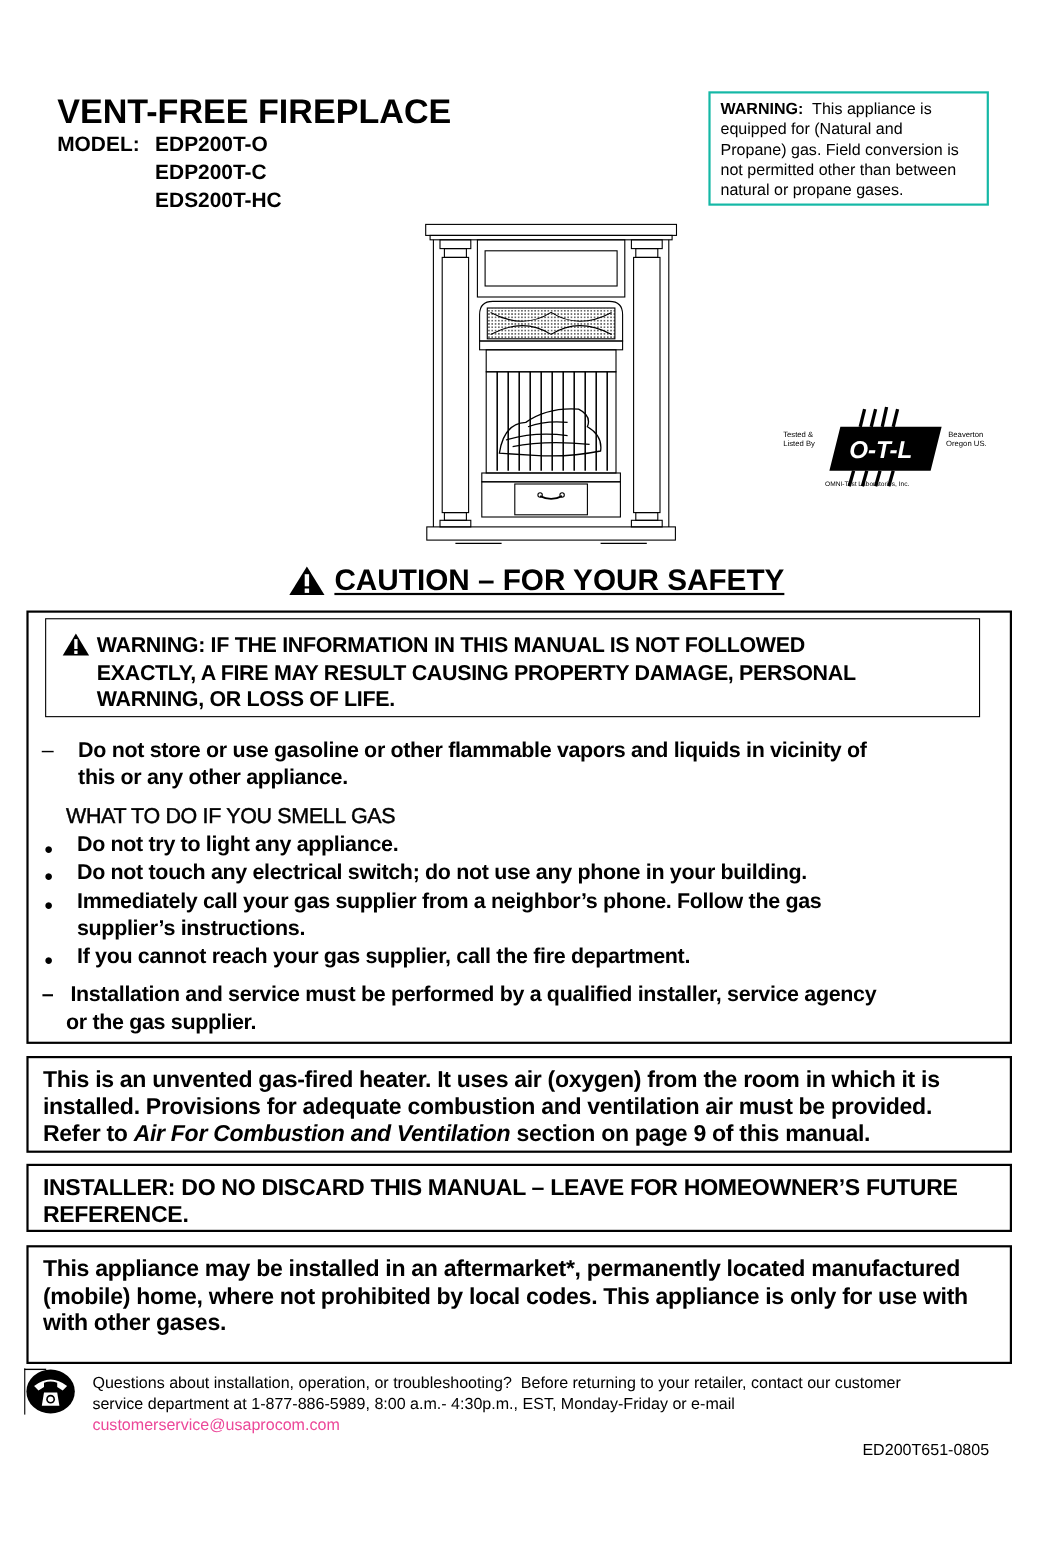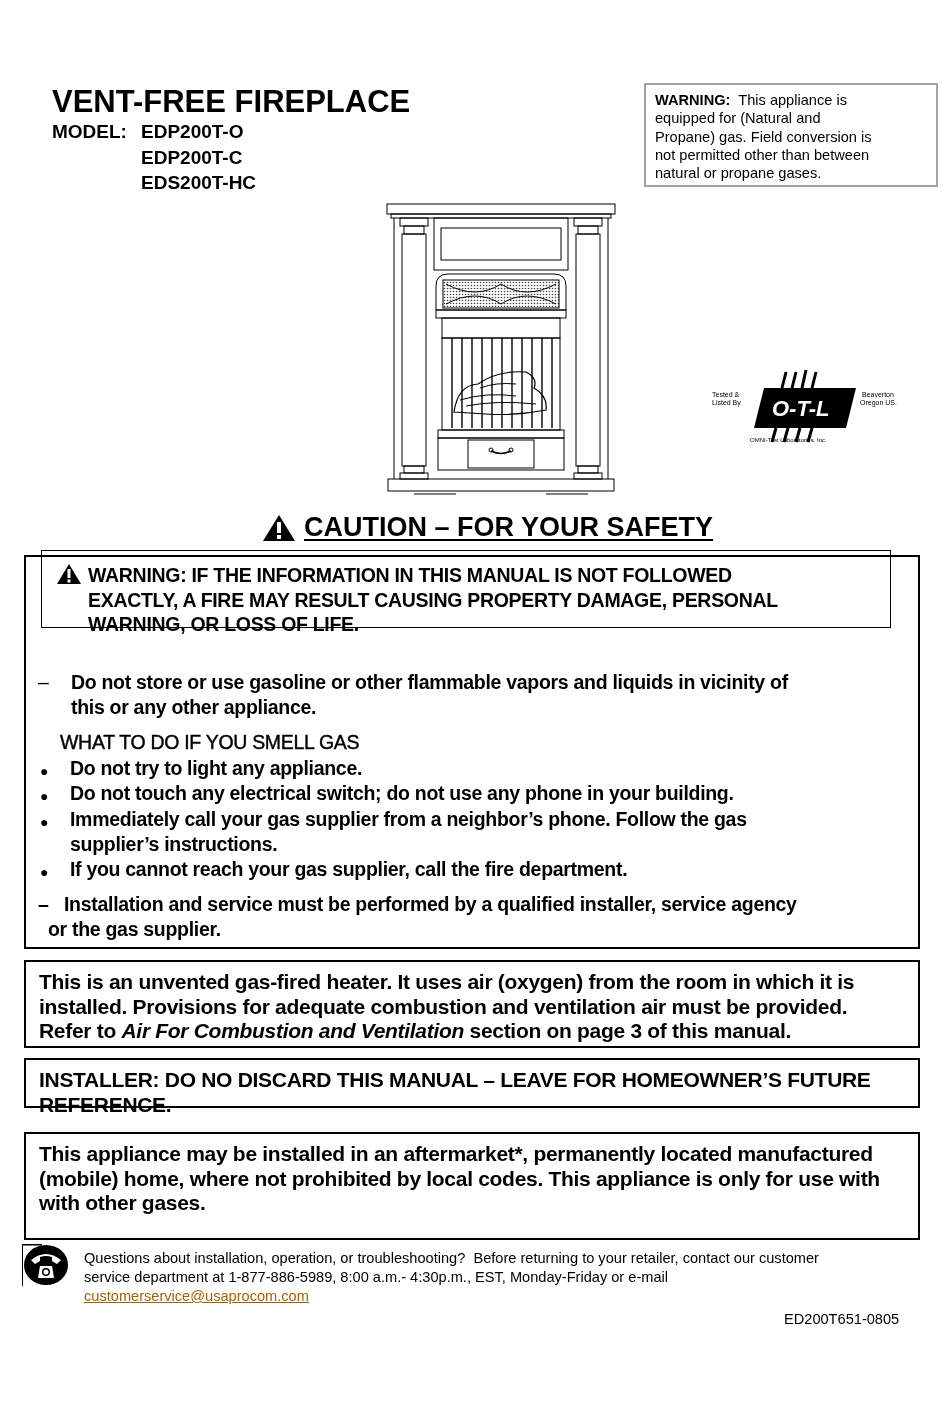--- a/index.html
+++ b/index.html
@@ -8,22 +8,22 @@
       font-family: "Liberation Sans", sans-serif; color: #000;
     }
     .abs { position: absolute; }
 
     
     .title { left: 52px; top: 84px; font-size: 31px; font-weight: bold; letter-spacing: 0px; }
     .model-label { left: 52px; top: 121px; font-size: 19px; font-weight: bold; }
     .model-line { left: 141px; font-size: 19px; font-weight: bold; }
 
     .warn-top {
-      left: 644px; top: 83px; width: 294px; height: 104px;
-      border: 2px solid #a3a3a3; box-sizing: border-box;
+      left: 644px; top: 83px; width: 255px; height: 104px;
+      border: 2px solid #14b8a6; box-sizing: border-box;
       padding: 6px 9px; font-size: 14.6px; line-height: 18.3px;
     }
     .warn-top b { font-weight: bold; }
 
     
     .fireplace { left: 386px; top: 200px; width: 230px; height: 296px; }
 
     
     .otl { left: 706px; top: 368px; width: 200px; height: 80px; }
 
@@ -31,50 +31,50 @@
     .caution {
       left: 262px; top: 512px; font-size: 27px; font-weight: bold;
       display: flex; align-items: center; gap: 8px;
     }
     .caution .txt { text-decoration: underline; text-underline-offset: 3px; }
 
     
     .box { border: 2px solid #000; box-sizing: border-box; }
     .main-box { left: 24px; top: 555px; width: 896px; height: 394px; }
     .inner-warn {
-      left: 41px; top: 550px; width: 850px; height: 78px;
+      left: 41px; top: 562px; width: 850px; height: 90px;
       border: 1.5px solid #000; box-sizing: border-box;
     }
     .inner-warn .w {
       position: absolute; left: 46px; top: 12px; font-size: 19.5px; font-weight: bold;
       line-height: 24.5px; letter-spacing: -0.3px;
     }
     .inner-warn .tri { position: absolute; left: 14px; top: 12px; }
 
     .line { font-size: 19.5px; font-weight: bold; line-height: 25px; letter-spacing: -0.3px; }
     .dash { left: 38px; }
     .bullet { left: 40px; font-size: 14px; }
 
     .box2 { left: 24px; top: 960px; width: 896px; height: 88px; }
-    .box3 { left: 24px; top: 1058px; width: 896px; height: 50px; }
+    .box3 { left: 24px; top: 1058px; width: 896px; height: 62px; }
     .box4 { left: 24px; top: 1132px; width: 896px; height: 108px; }
     .box-text {
       position: absolute; left: 13px; top: 8px; font-size: 21px; font-weight: bold;
       line-height: 24.5px; letter-spacing: -0.3px; right: 4px;
     }
     .box-text i { font-style: italic; }
 
     
     .phone { left: 22px; top: 1244px; }
     .phone-bar { left: 22px; top: 1244px; width: 1px; height: 42px; background:#000; }
     .contact {
       left: 84px; top: 1249px; font-size: 14.6px; line-height: 19px; width: 850px;
     }
     .contact b { font-weight: normal; }
-    .email { text-decoration: underline; color: #a16207; }
+    .email { color: #ec4899; }
     .docnum { left: 784px; top: 1311px; font-size: 14.6px; }
   </style>
 </head>
 <body>
 
 <div class="abs title">VENT-FREE FIREPLACE</div>
 <div class="abs model-label">MODEL:</div>
 <div class="abs model-line" style="top:121px">EDP200T-O</div>
 <div class="abs model-line" style="top:147px">EDP200T-C</div>
 <div class="abs model-line" style="top:172px">EDS200T-HC</div>
@@ -214,27 +214,27 @@
 
 <div class="abs line bullet" style="top:810px">●</div>
 <div class="abs line" style="left:70px;top:807px">Immediately call your gas supplier from a neighbor’s phone. Follow the gas</div>
 <div class="abs line" style="left:70px;top:832px">supplier’s instructions.</div>
 
 <div class="abs line bullet" style="top:860px">●</div>
 <div class="abs line" style="left:70px;top:857px">If you cannot reach your gas supplier, call the fire department.</div>
 
 <div class="abs line dash" style="top:892px">–</div>
 <div class="abs line" style="left:64px;top:892px">Installation and service must be performed by a qualified installer, service agency</div>
-<div class="abs line" style="left:48px;top:917px">or the gas supplier.</div>
+<div class="abs line" style="left:60px;top:917px">or the gas supplier.</div>
 
 <div class="abs box box2">
   <div class="box-text">
     <div>This is an unvented gas-fired heater. It uses air (oxygen) from the room in which it is</div>
     <div>installed. Provisions for adequate combustion and ventilation air must be provided.</div>
-    <div><span>Refer to </span><i>Air For Combustion and Ventilation</i><span> section on page 3 of this manual.</span></div>
+    <div><span>Refer to </span><i>Air For Combustion and Ventilation</i><span> section on page 9 of this manual.</span></div>
   </div>
 </div>
 
 <div class="abs box box3">
   <div class="box-text">
     <div>INSTALLER: DO NO DISCARD THIS MANUAL – LEAVE FOR HOMEOWNER’S FUTURE</div>
     <div>REFERENCE.</div>
   </div>
 </div>
 

